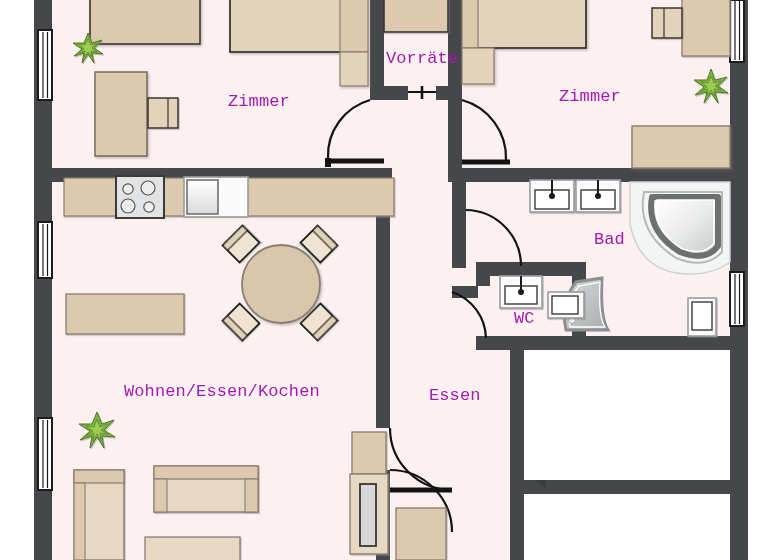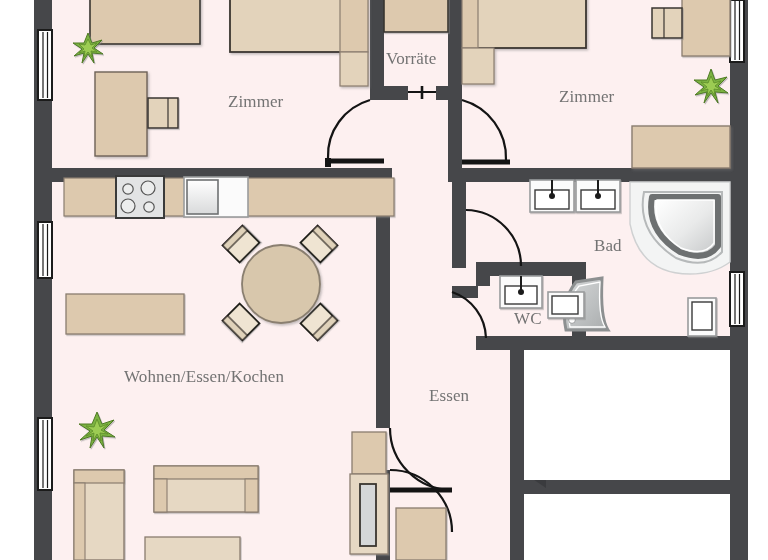--- a/index.html
+++ b/index.html
@@ -1,22 +1,22 @@
 <!DOCTYPE html>
 <html><head>
 <meta charset="utf-8">
 <style>
   html,body{margin:0;padding:0;background:#ffffff;}
   body{font-family:"Liberation Sans",sans-serif;}
   #plan{position:relative;width:768px;height:560px;background:#ffffff;overflow:hidden;}
   #plan svg{position:absolute;left:0;top:0;}
   .room-label{
     position:absolute;
-    color:#737373;
-    font-family:Liberation Serif, serif;
+    color:#a21caf;
+    font-family:Liberation Mono, monospace;
     font-size:17px;
     white-space:nowrap;
     line-height:1;
     letter-spacing:0.1px;
   }
 </style>
 </head>
 <body>
 
 <div id="plan">
@@ -366,18 +366,18 @@
     <g fill="#ffffff">
       <rect x="0" y="0" width="34" height="560"></rect>
       <rect x="748" y="0" width="20" height="560"></rect>
       <rect x="524" y="350" width="206" height="130"></rect>
     </g>
   </svg>
 
   <div class="room-label" style="left:228px; top:93px;">Zimmer</div>
   <div class="room-label" style="left:386px; top:50px;">Vorräte</div>
   <div class="room-label" style="left:559px; top:88px;">Zimmer</div>
-  <div class="room-label" style="left:594px; top:237px;">Bad</div>
+  <div class="room-label" style="left:594px; top:231px;">Bad</div>
   <div class="room-label" style="left:506px; top:310px;margin-left:8px;">WC</div>
   <div class="room-label" style="left:429px; top:387px;">Essen</div>
-  <div class="room-label" style="left:124px; top:368px;">Wohnen/Essen/Kochen</div>
+  <div class="room-label" style="left:124px; top:383px;">Wohnen/Essen/Kochen</div>
 
 </div>
 
 </body></html>

